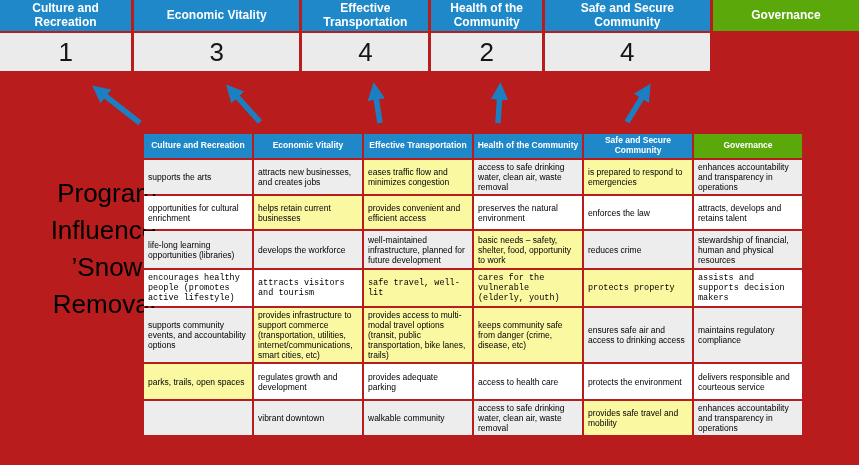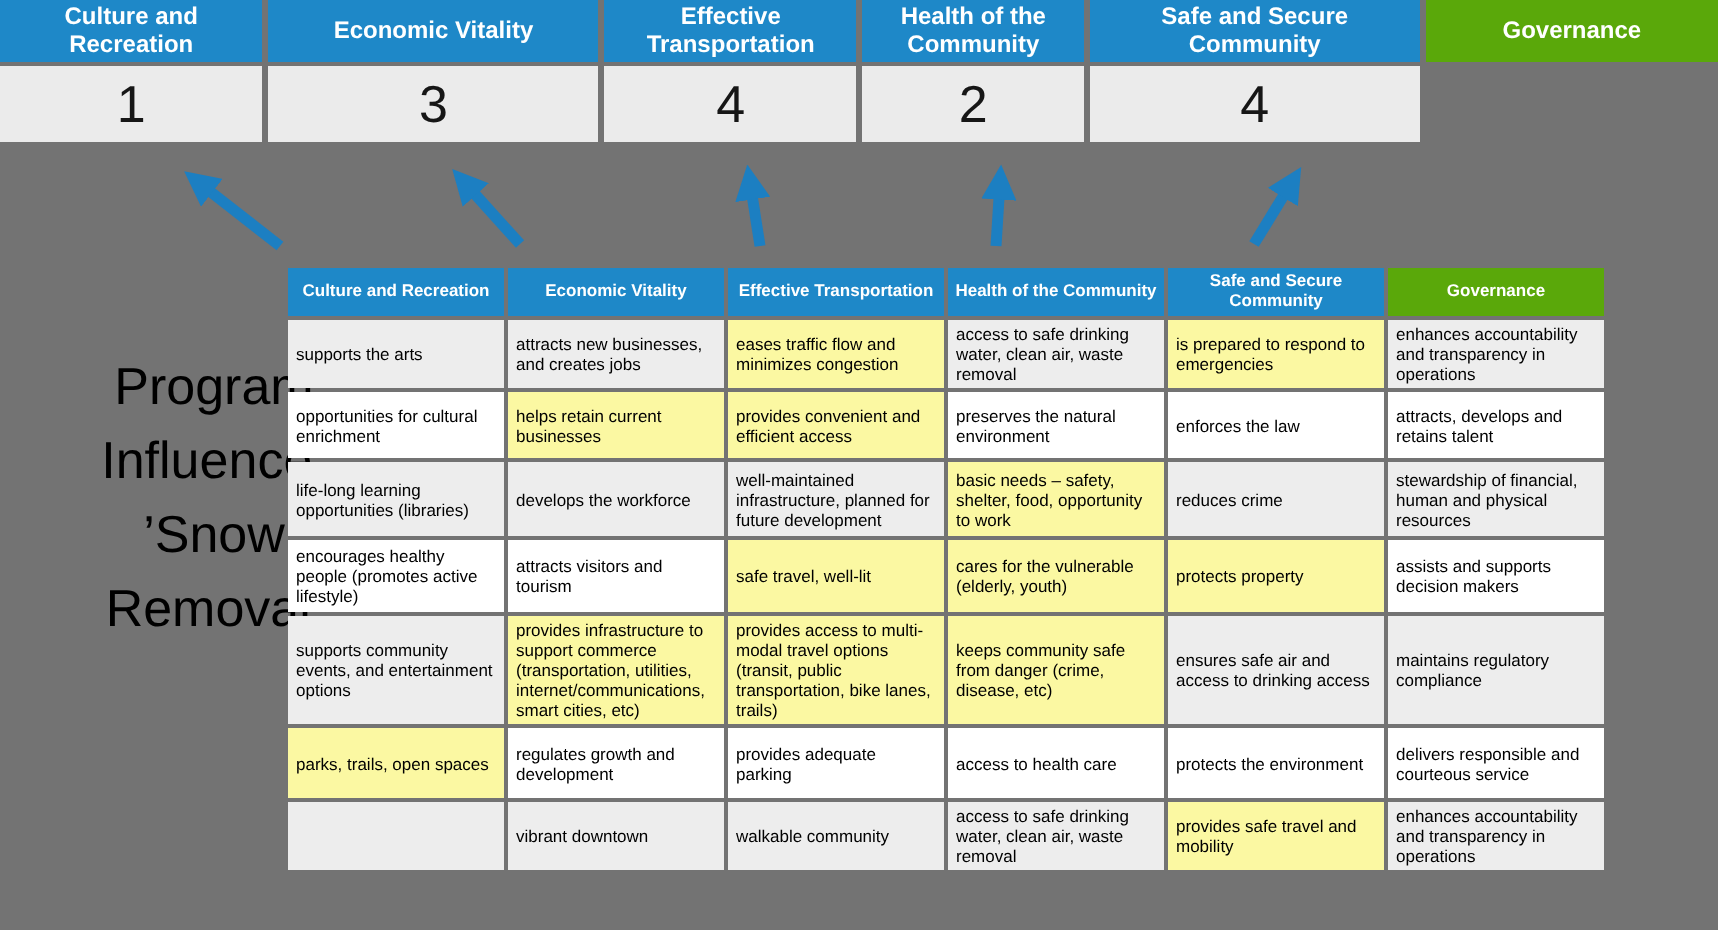--- a/index.html
+++ b/index.html
@@ -1,17 +1,17 @@
 <!DOCTYPE html>
 <html style="--blue: #1e88c8; --green: #5aa80a; --yellow: #fbf8a2; --grayrow: #ededed; --numbg: #ebebeb;"><head>
 <meta charset="utf-8">
 <style>
   html,body{margin:0;padding:0;background:#fff;}
   .slide{
-    position:relative;width:859px;height:465px;background:#737373;overflow:hidden;
+    position:relative;width:859px;height:465px;background:#b91c1c;overflow:hidden;
     font-family:"Liberation Sans",sans-serif;color:#000;
   }
   
   .top-band{
     position:absolute;left:0;top:0;width:859px;
     display:grid;grid-template-columns:132fr 166fr 127fr 111fr 166fr 147fr;
     column-gap:3px;
   }
   .band-col{display:flex;flex-direction:column;row-gap:2px;}
   .band-head{
@@ -45,21 +45,21 @@
     font-size:8.5px;line-height:1.18;vertical-align:middle;text-align:left;
     padding:2px 4px;color:#000;background:#fff;box-sizing:border-box;
   }
   table.matrix tr.odd td{background:var(--grayrow,#ededed);}
   table.matrix tr.even td{background:#ffffff;}
   table.matrix td.hl{background:var(--yellow,#fbf8a2) !important;}
   
   tbody tr:nth-child(1) td{height:33px;}
   tbody tr:nth-child(2) td{height:33px;}
   tbody tr:nth-child(3) td{height:37px;margin-top:24px;}
-  tbody tr:nth-child(4) td{height:36px;}
+  tbody tr:nth-child(4) td{height:36px;font-family:Liberation Mono, monospace;}
   tbody tr:nth-child(5) td{height:48px;}
   tbody tr:nth-child(6) td{height:35px;margin-top:29px;}
   tbody tr:nth-child(7) td{height:33px;}
   tbody tr:nth-child(8) td{height:26px;}
 </style>
 </head>
 <body>
 
 <div class="slide">
 
@@ -142,21 +142,21 @@
         </tr>
         <tr class="even">
           <td>encourages healthy people (promotes active lifestyle)</td>
           <td>attracts visitors and tourism</td>
           <td class="hl">safe travel, well-lit</td>
           <td class="hl">cares for the vulnerable (elderly, youth)</td>
           <td class="hl">protects property</td>
           <td>assists and supports decision makers</td>
         </tr>
         <tr class="odd">
-          <td>supports community events, and entertainment options</td>
+          <td>supports community events, and accountability options</td>
           <td class="hl">provides infrastructure to support commerce (transportation, utilities, internet/communications, smart cities, etc)</td>
           <td class="hl">provides access to multi-modal travel options (transit, public transportation, bike lanes, trails)</td>
           <td class="hl">keeps community safe from danger (crime, disease, etc)</td>
           <td>ensures safe air and access to drinking access</td>
           <td>maintains regulatory compliance</td>
         </tr>
         <tr class="even">
           <td class="hl">parks, trails, open spaces</td>
           <td>regulates growth and development</td>
           <td>provides adequate parking</td>

